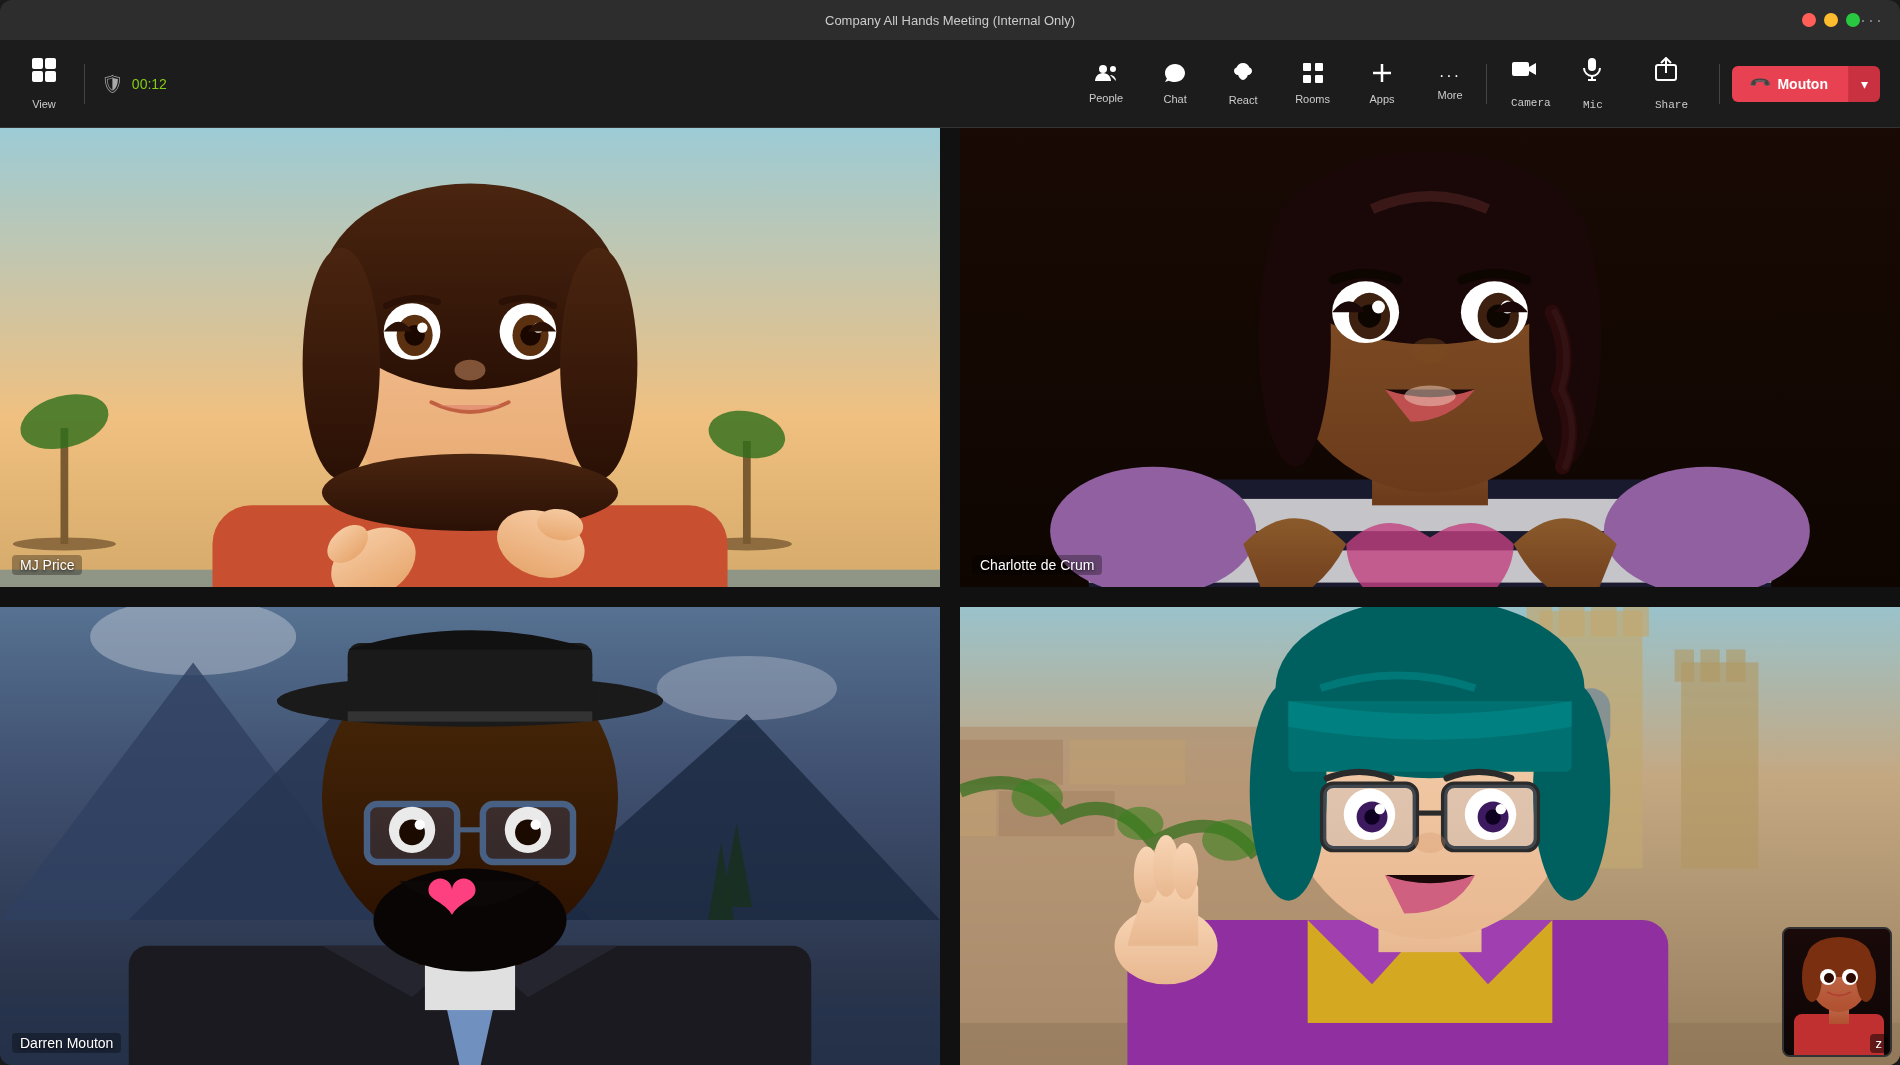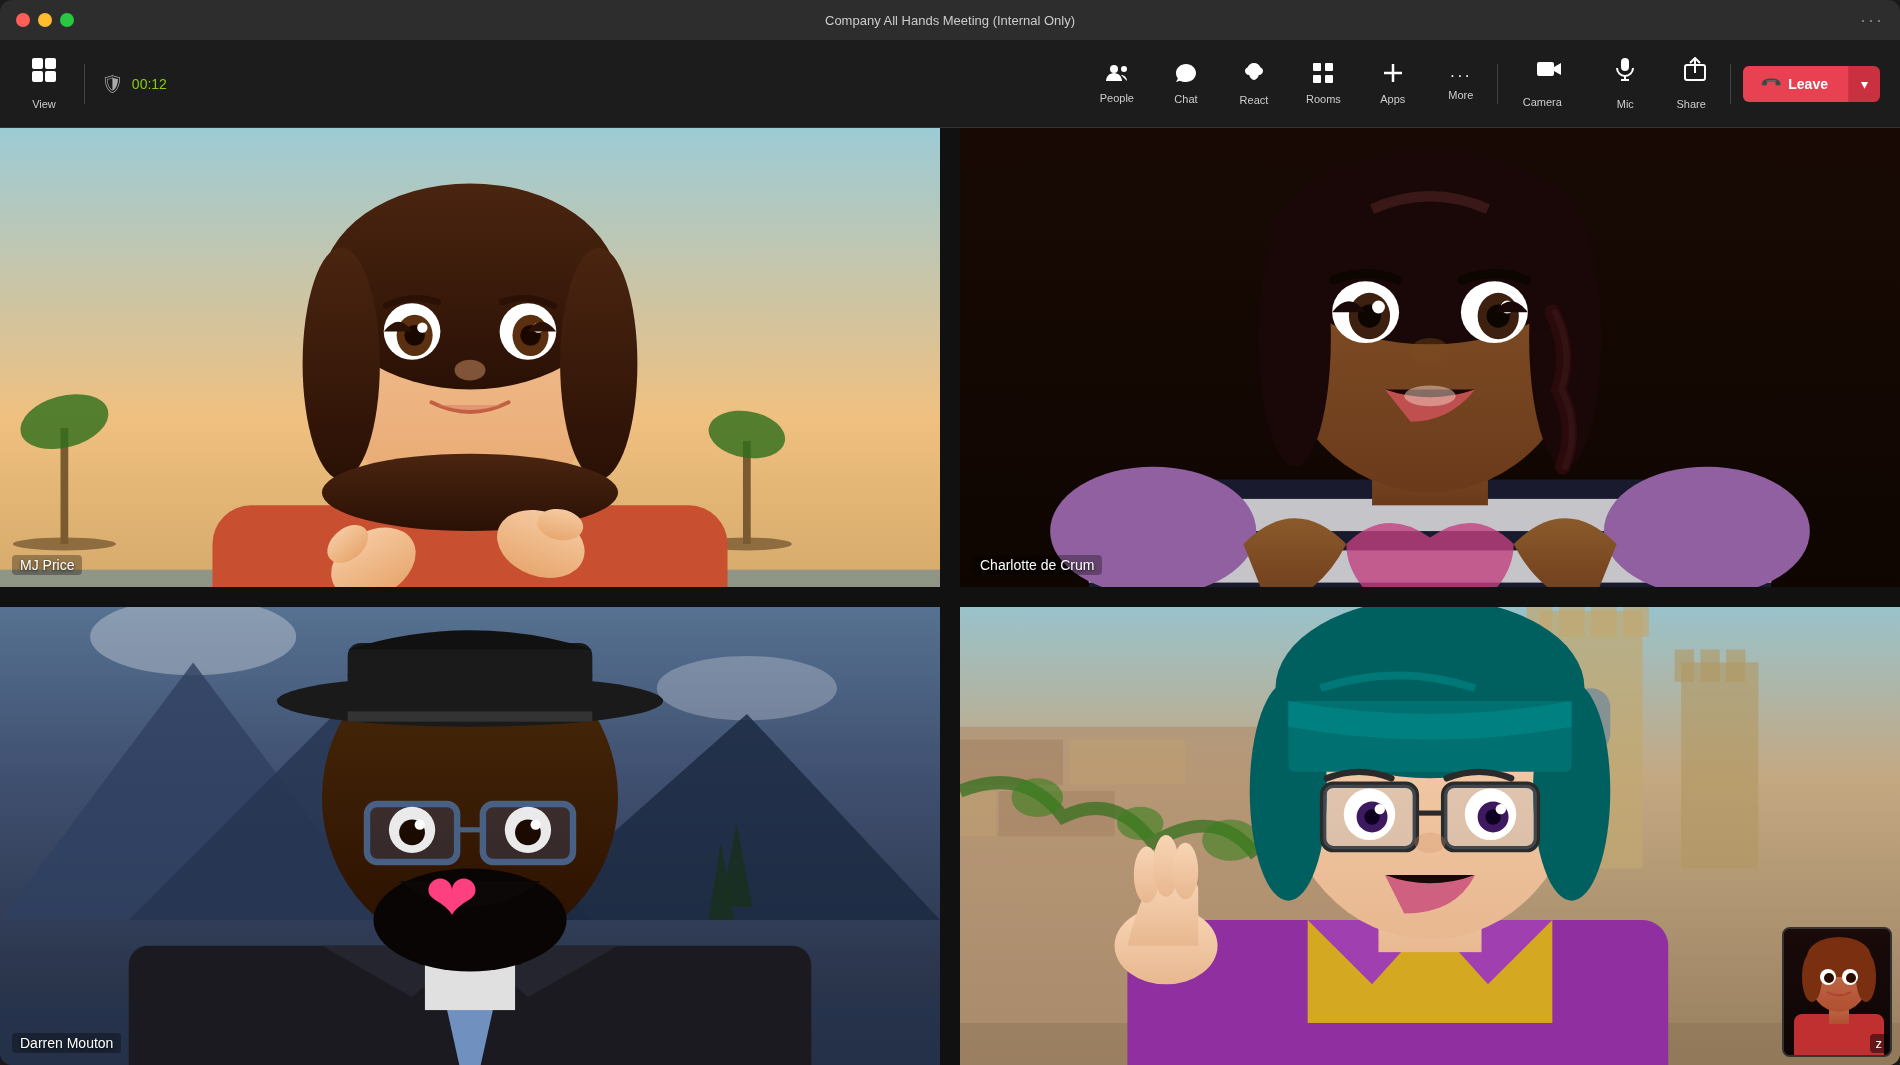--- a/index.html
+++ b/index.html
@@ -12,21 +12,21 @@
       border-radius: 12px;
     }
 
     
     .title-bar {
       width: 100%;
       height: 40px;
       background: #2d2d2d;
       display: flex;
       align-items: center;
-      justify-content: space-between;
+      justify-content: flex-end;
       padding: 0 16px;
       position: relative;
     }
     .traffic-lights {
       display: flex;
       gap: 8px;
       align-items: center;
     }
     .traffic-light {
       width: 14px;
@@ -140,25 +140,26 @@
     }
 
     .toolbar-right {
       display: flex;
       align-items: center;
       gap: 8px;
     }
     .camera-btn, .mic-btn, .share-btn {
       display: flex;
       flex-direction: column;
-      align-items: flex-end;
+      align-items: flex-start;
       gap: 12px;
       cursor: pointer;
       padding: 8px 12px;
       border-radius: 6px;
+      font-family: Liberation Mono, monospace;
     }
     .camera-btn .btn-icon, .mic-btn .btn-icon, .share-btn .btn-icon {
       color: white;
       font-size: 20px;
     }
     .camera-btn .btn-label, .mic-btn .btn-label, .share-btn .btn-label {
       color: #ccc;
       font-size: 11px;
     }
 
@@ -385,21 +386,21 @@
           <line x1="11" y1="1" x2="11" y2="16" stroke="white" stroke-width="2"></line>
           <path d="M6 6l5-5 5 5" stroke="white" stroke-width="2" fill="none"></path>
         </svg>
       </span>
       <span class="btn-label">Share</span>
     </div>
     <div class="toolbar-btn-separator"></div>
     <div class="leave-btn-container">
       <button class="leave-main">
         <span style="transform:rotate(135deg); display:inline-block;">📞</span>
-        <span>Leave</span>
+        <span>Mouton</span>
       </button>
       <button class="leave-dropdown">
         <span>▾</span>
       </button>
     </div>
   </div>
 </div>
 
 <div class="video-grid">
 

